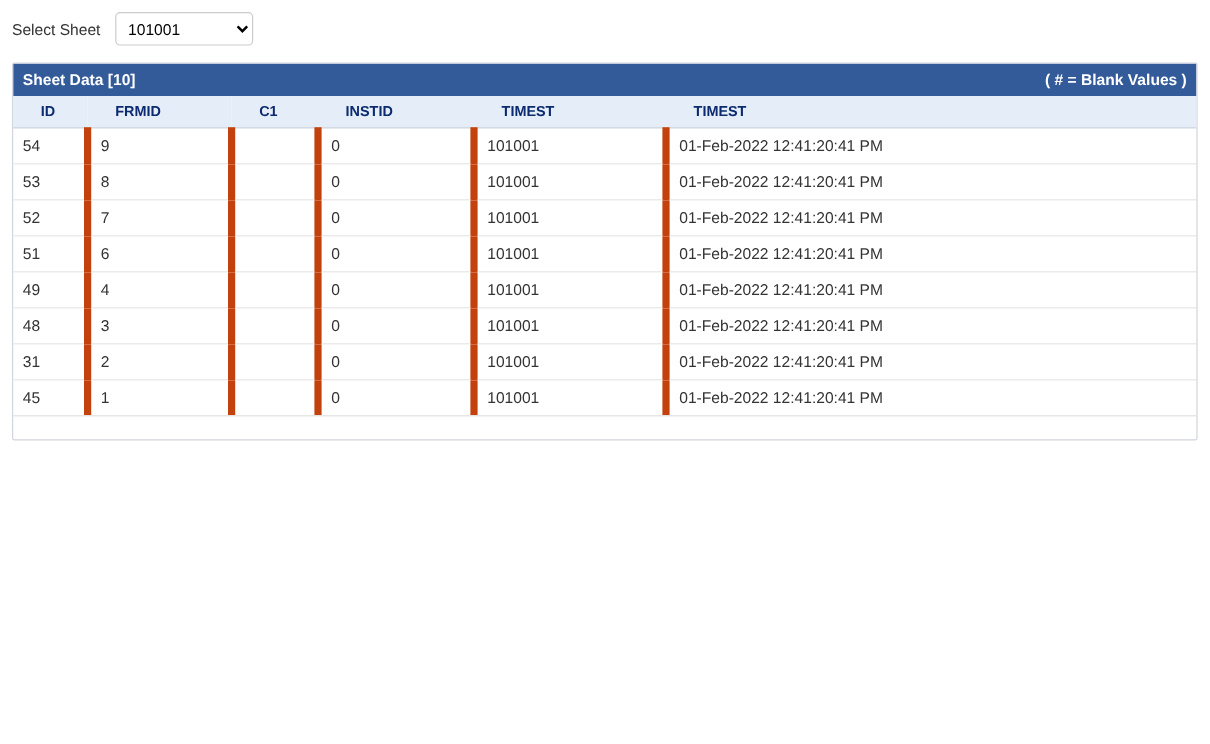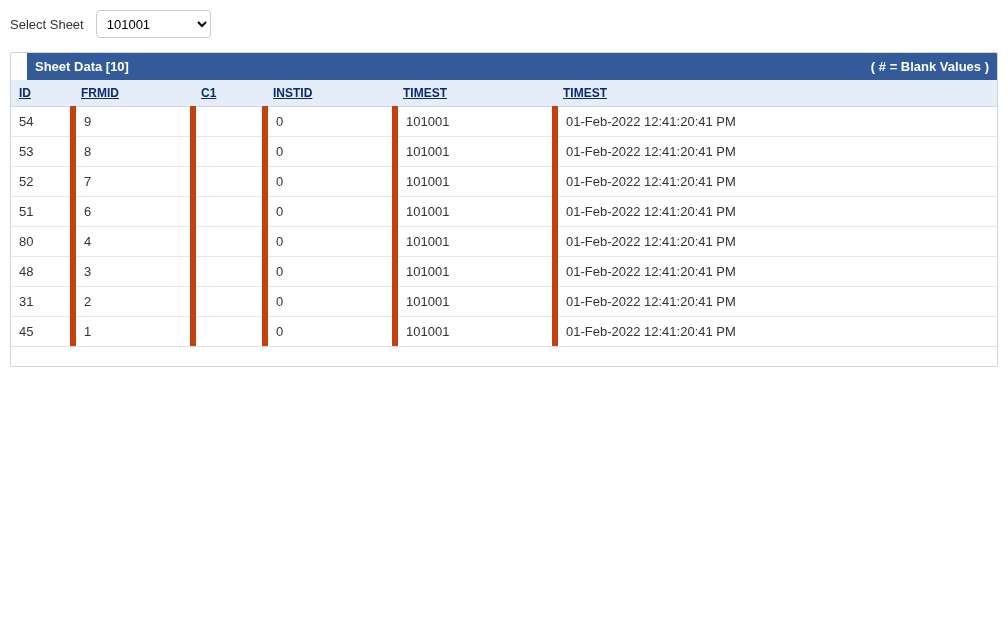--- a/index.html
+++ b/index.html
@@ -40,41 +40,39 @@
     }
     .panel-header {
       background: #335b9a;
       color: #fff;
       font-weight: bold;
       font-size: 13px;
       padding: 6px 8px;
       display: flex;
       justify-content: space-between;
       align-items: center;
-      margin-left: 16px;
     }
     .panel-header-right {
       font-weight: bold;
     }
     table {
       width: 100%;
       border-collapse: collapse;
       table-layout: fixed;
     }
     thead tr {
       background: #e4edf8;
     }
     thead th {
       text-align: left;
       font-weight: bold;
       color: #0b2a6f;
       font-size: 12px;
-      padding: 6px 8px;
+      padding: 6px 23px;
       border-bottom: 1px solid #d0d4dc;
-      text-decoration: underline;
     }
     tbody td {
       font-size: 13px;
       color: #333;
       padding: 7px 8px;
       border-bottom: 1px solid #e7e7e7;
       border-right: 6px solid #c2410c;
     }
     tbody td:last-child {
       border-right: none;
@@ -154,21 +152,21 @@
         </tr>
         <tr>
           <td>51</td>
           <td>6</td>
           <td></td>
           <td>0</td>
           <td>101001</td>
           <td>01-Feb-2022 12:41:20:41 PM</td>
         </tr>
         <tr>
-          <td>80</td>
+          <td>49</td>
           <td>4</td>
           <td></td>
           <td>0</td>
           <td>101001</td>
           <td>01-Feb-2022 12:41:20:41 PM</td>
         </tr>
         <tr>
           <td>48</td>
           <td>3</td>
           <td></td>

